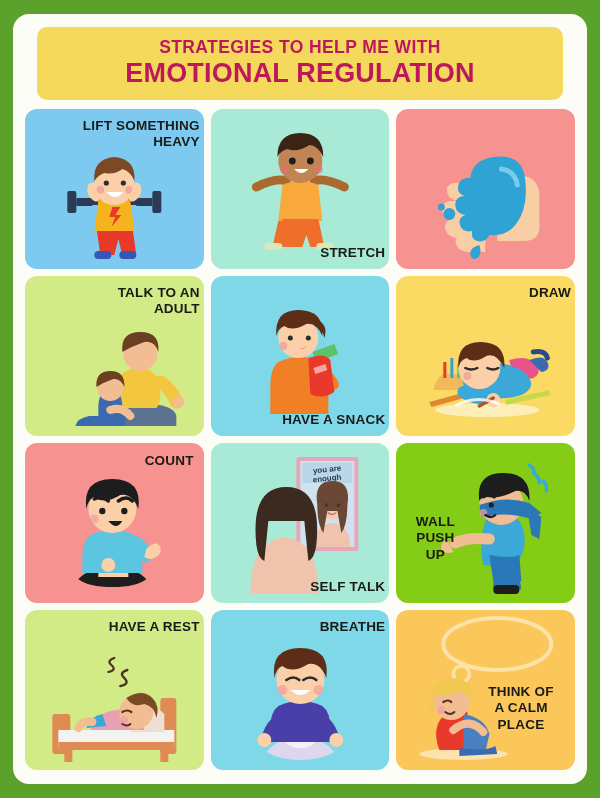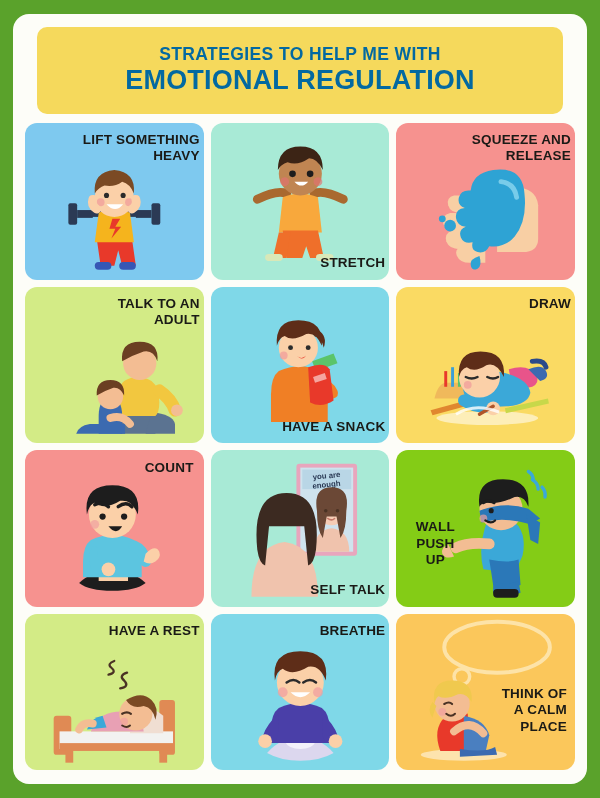--- a/index.html
+++ b/index.html
@@ -30,27 +30,27 @@
     border-radius: 16px;
     padding: 13px 12px 14px 12px;
     display: flex;
     flex-direction: column;
   }
 
   
   .header {
     background: #f5d95c;
     border-radius: 10px;
-    height: 87px;
+    height: 73px;
     margin: 0 12px 9px 12px;
     display: flex;
     flex-direction: column;
     align-items: center;
     justify-content: center;
-    color: #0369a1;
+    color: #be185d;
     text-align: right;
   }
   .header .line1 {
     font-size: 17.5px;
     font-weight: bold;
     letter-spacing: 0.4px;
     line-height: 1.1;
   }
   .header .line2 {
     font-size: 27px;
@@ -85,21 +85,21 @@
     font-size: 13.5px;
     line-height: 1.22;
     letter-spacing: 0.2px;
     text-align: right;
     white-space: pre-line;
   }
   .lbl-top    { top: 9px;  left: 4px; right: 4px; }
   .lbl-bottom { bottom: 8px; left: 12px; right: 4px; }
   .lbl-top-right { top: 10px; right: 10px; text-align: right; }
   .lbl-mid-left  { left: 8px; top: 50%; transform: translateY(-18%); width: 62px; text-align: center; }
-  .lbl-mid-right { right: 8px; top: 50%; transform: translateY(-12%); width: 92px; text-align: right; }
+  .lbl-mid-right { right: 8px; top: 50%; transform: translateY(-12%); width: 92px; text-align: center; }
 
   .art {
     position: absolute;
     inset: 0;
     z-index: 1;
   }
   .art svg { width: 100%; height: 100%; display: block; }
 </style>
 </head>
 <body>
@@ -158,22 +158,20 @@
             <circle cx="72" cy="52" r="3.4" fill="#1d1d1d"></circle>
             <circle cx="90" cy="52" r="3.4" fill="#1d1d1d"></circle>
             <circle cx="64" cy="60" r="4.5" fill="#e27272" opacity="0.65"></circle>
             <circle cx="98" cy="60" r="4.5" fill="#e27272" opacity="0.65"></circle>
             <path d="M74 60 q7 8 14 0 z" fill="#fff"></path>
           </svg>
         </div>
       </div>
 
       <div class="card" style="background:#f6928f">
-        <div class="card-label lbl-top">SQUEEZE AND
-RELEASE</div>
         <div class="art">
           <svg viewBox="0 0 160 160" preserveAspectRatio="xMidYMid meet">
             <path d="M110 66 q22 0 24 18 v34 q0 14 -16 14 h-26 v-66z" fill="#f8cfa4"></path>
             <path d="M48 74 q-8 2 -6 10 q2 8 14 8 h18 v-18z" fill="#f8cfa4"></path>
             <path d="M44 92 q-9 2 -7 11 q2 8 15 8 h18 v-19z" fill="#f8cfa4"></path>
             <path d="M46 110 q-8 3 -6 11 q3 8 14 8 h18 v-19z" fill="#f8cfa4"></path>
             <path d="M56 126 q-8 3 -5 10 q3 7 13 7 h16 v-17z" fill="#f8cfa4"></path>
             <path d="M88 48 q30 -4 32 24 q3 28 -10 44 q-10 12 -26 10 q-4 8 -12 6 q-7 -2 -5 -10 q-9 2 -12 -5 q-3 -8 5 -11 q-9 -1 -10 -9 q-1 -9 9 -10 q-8 -3 -6 -11 q2 -8 12 -7 q2 -18 23 -21z" fill="#2ea3d4"></path>
             <circle cx="44" cy="105" r="6" fill="#2ea3d4"></circle>
             <circle cx="36" cy="98" r="3.5" fill="#2ea3d4"></circle>

